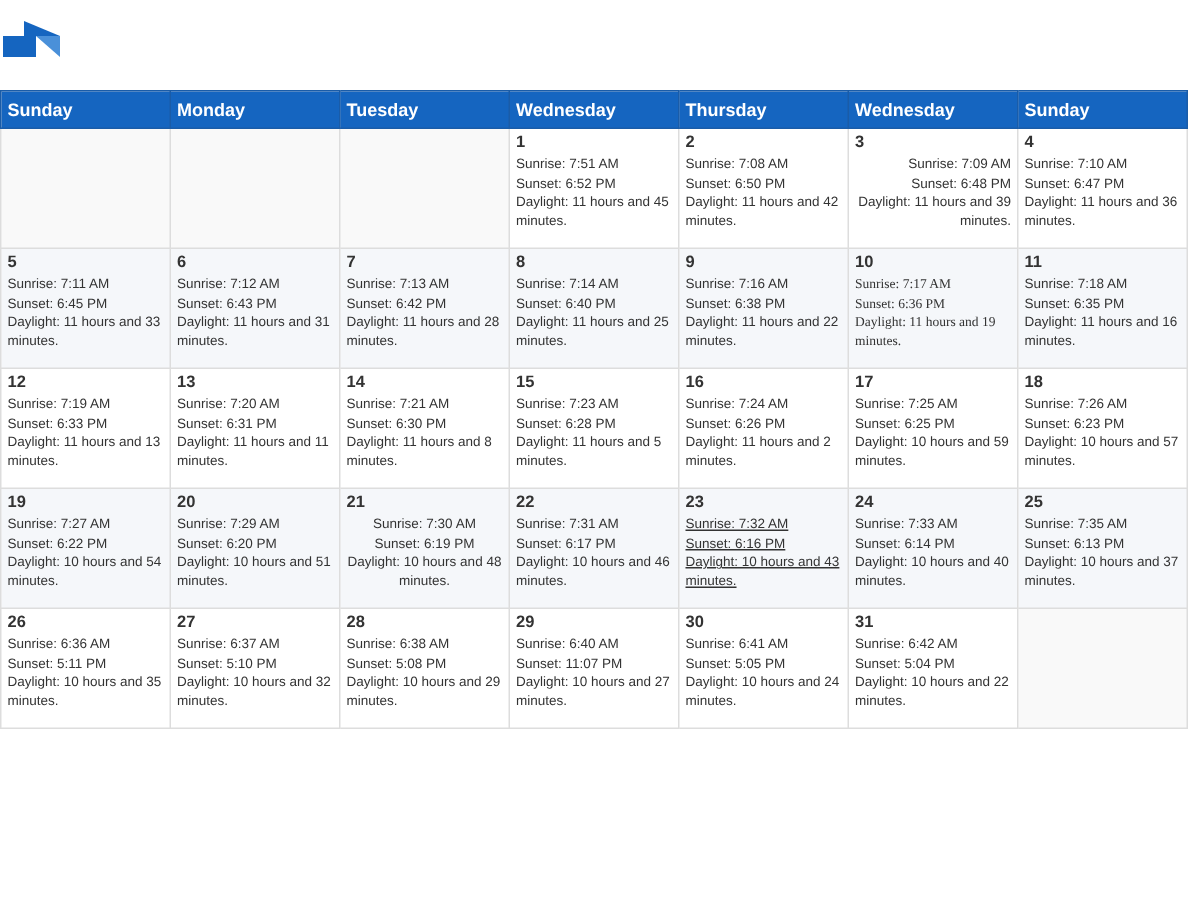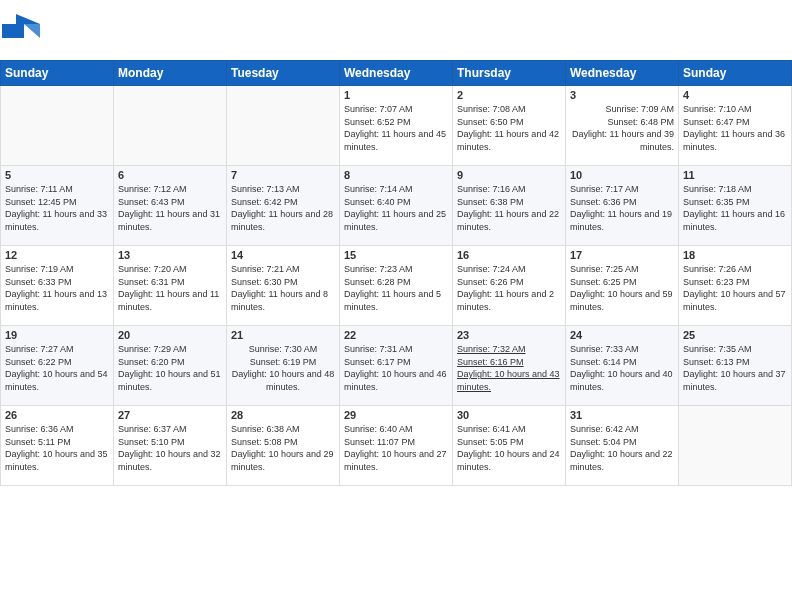--- a/index.html
+++ b/index.html
@@ -130,21 +130,21 @@
           <th>Sunday</th>
         </tr>
     </thead>
     <tbody id="calendar-body">
     <tr>
           <td class="empty"></td>
           <td class="empty"></td>
           <td class="empty"></td>
           <td>
             <div class="day-num">1</div>
-            <div class="day-info" style="white-space: pre-line;">Sunrise: 7:07 AM
+            <div class="day-info" style="white-space: pre-line;">Sunrise: 7:51 AM
 Sunset: 6:52 PM
 Daylight: 11 hours and 45 minutes.</div>
           </td>
           <td>
             <div class="day-num">2</div>
             <div class="day-info" style="white-space: pre-line;">Sunrise: 7:08 AM
 Sunset: 6:50 PM
 Daylight: 11 hours and 42 minutes.</div>
           </td>
           <td>
@@ -157,21 +157,21 @@
             <div class="day-num">4</div>
             <div class="day-info" style="white-space: pre-line;">Sunrise: 7:10 AM
 Sunset: 6:47 PM
 Daylight: 11 hours and 36 minutes.</div>
           </td>
         </tr>
         <tr>
           <td>
             <div class="day-num">5</div>
             <div class="day-info" style="white-space: pre-line;">Sunrise: 7:11 AM
-Sunset: 12:45 PM
+Sunset: 6:45 PM
 Daylight: 11 hours and 33 minutes.</div>
           </td>
           <td>
             <div class="day-num">6</div>
             <div class="day-info" style="white-space: pre-line;">Sunrise: 7:12 AM
 Sunset: 6:43 PM
 Daylight: 11 hours and 31 minutes.</div>
           </td>
           <td>
             <div class="day-num">7</div>
@@ -186,21 +186,21 @@
 Daylight: 11 hours and 25 minutes.</div>
           </td>
           <td>
             <div class="day-num">9</div>
             <div class="day-info" style="white-space: pre-line;">Sunrise: 7:16 AM
 Sunset: 6:38 PM
 Daylight: 11 hours and 22 minutes.</div>
           </td>
           <td>
             <div class="day-num">10</div>
-            <div class="day-info" style="white-space: pre-line;">Sunrise: 7:17 AM
+            <div class="day-info" style="white-space: pre-line; font-family: Liberation Serif, serif;">Sunrise: 7:17 AM
 Sunset: 6:36 PM
 Daylight: 11 hours and 19 minutes.</div>
           </td>
           <td>
             <div class="day-num">11</div>
             <div class="day-info" style="white-space: pre-line;">Sunrise: 7:18 AM
 Sunset: 6:35 PM
 Daylight: 11 hours and 16 minutes.</div>
           </td>
         </tr>

